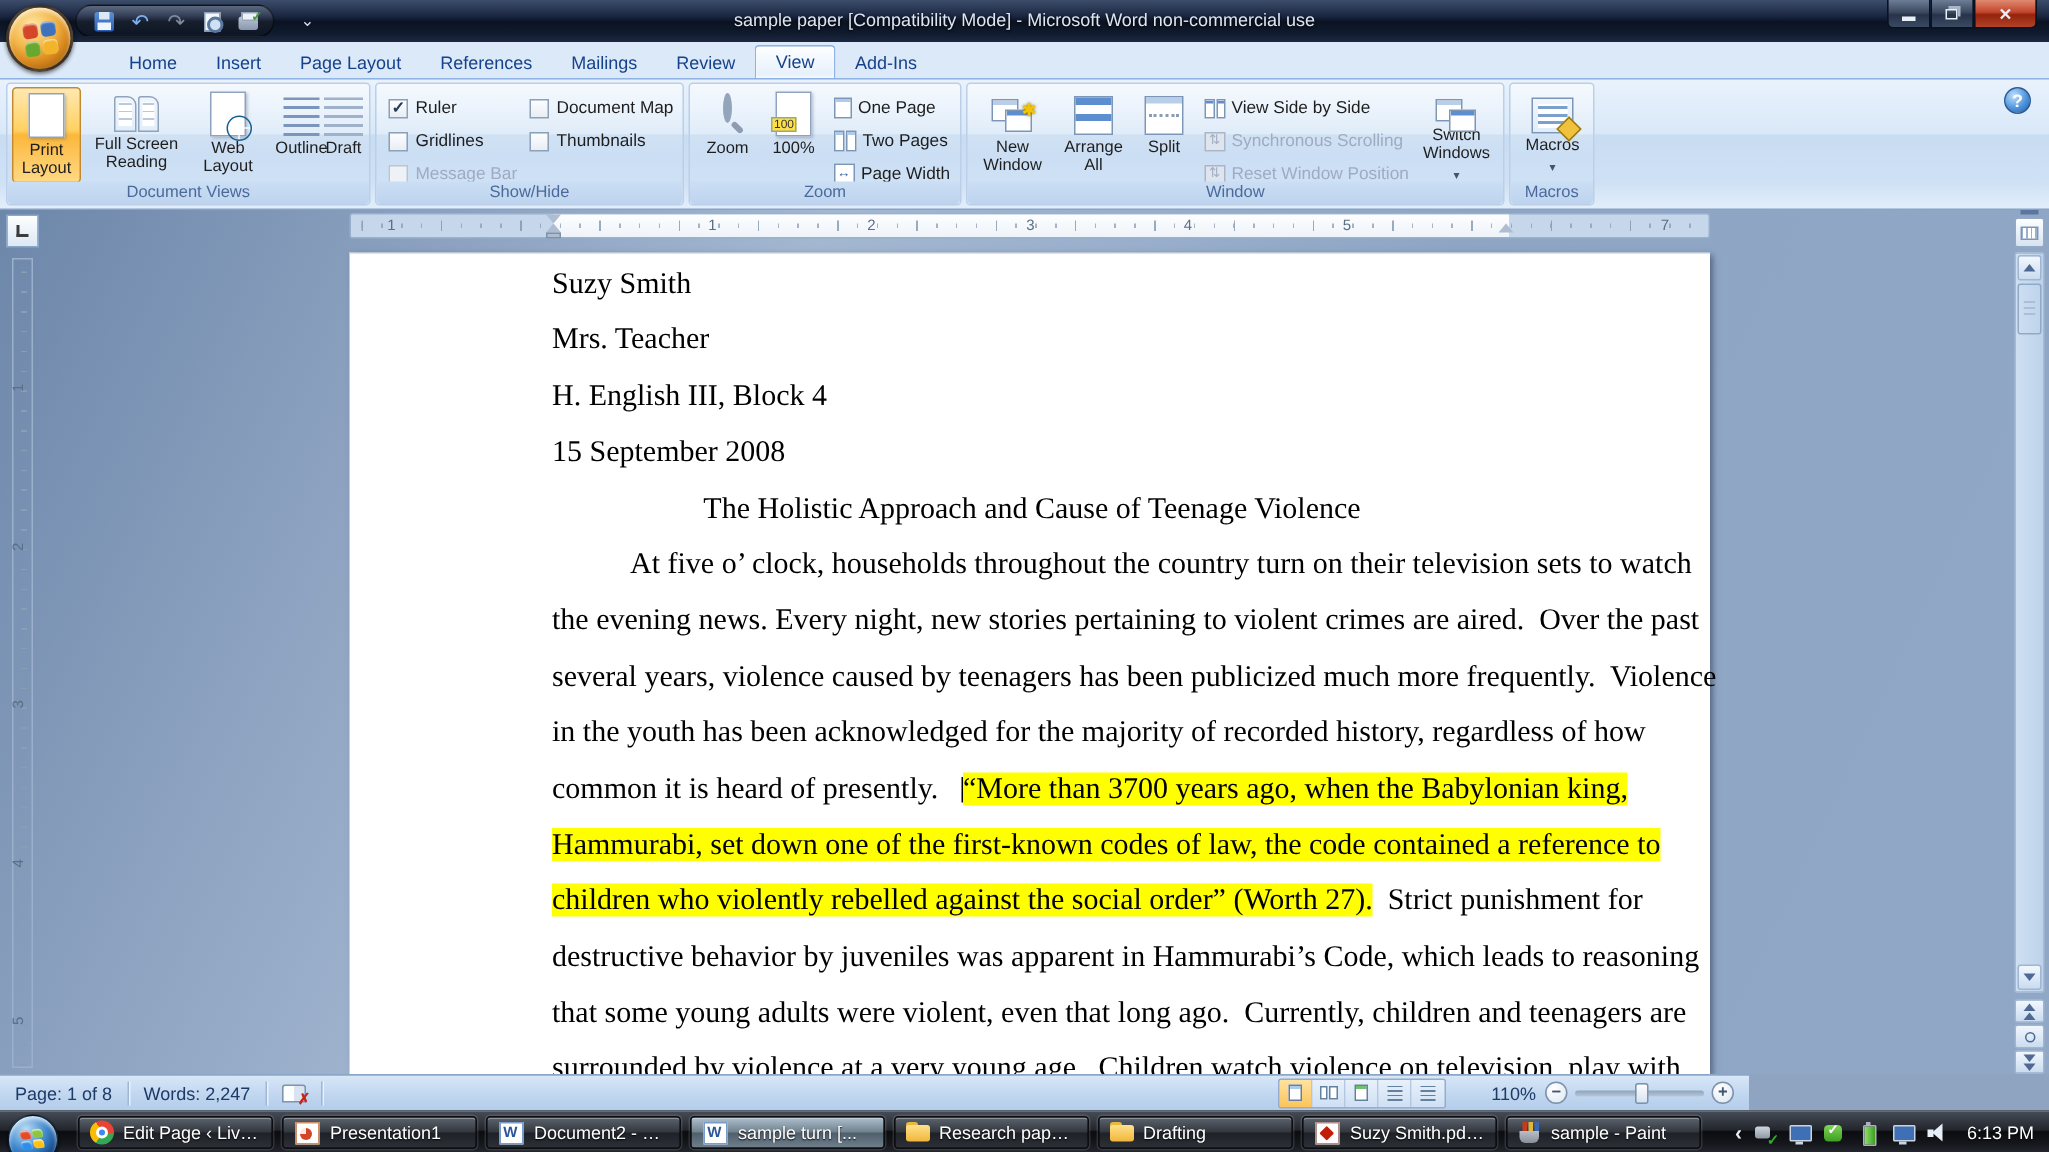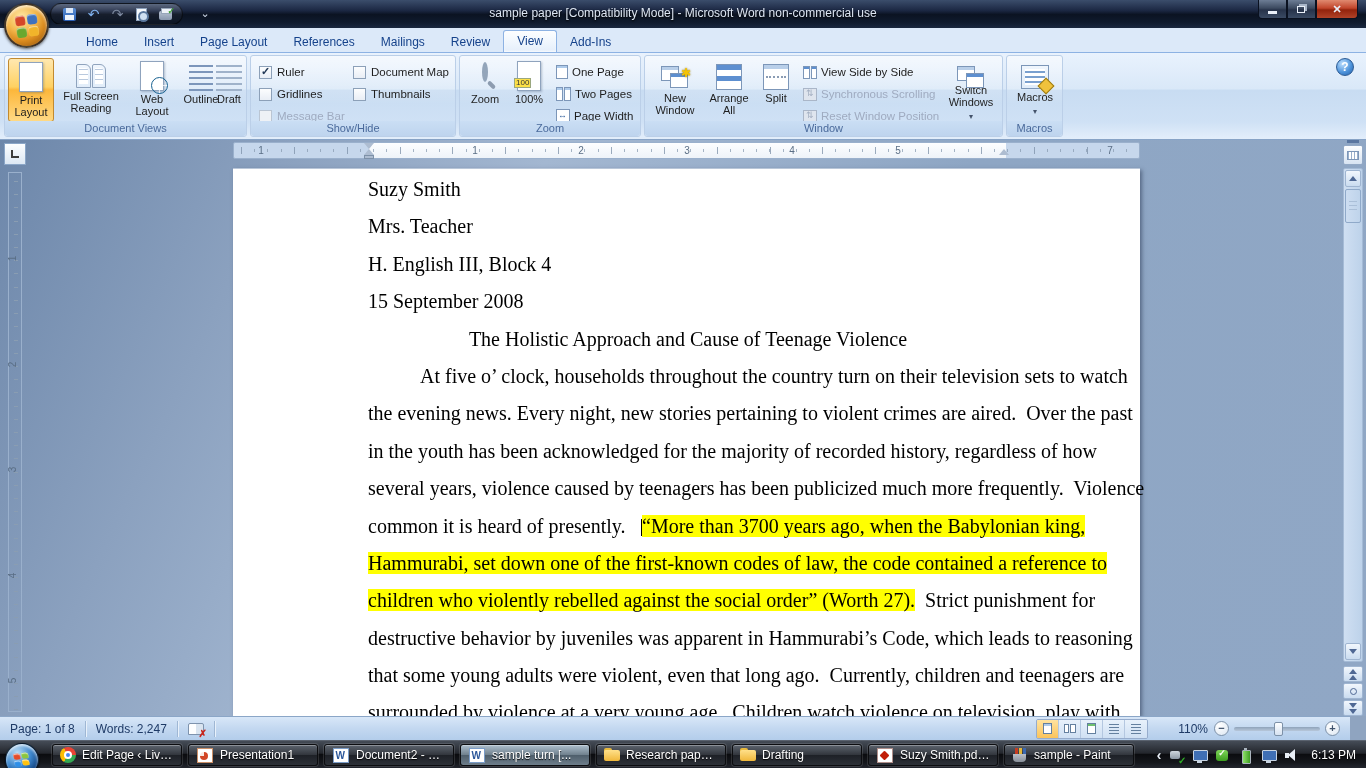--- a/index.html
+++ b/index.html
@@ -169,21 +169,21 @@
   .arr-down{width:0;height:0;border-left:4px solid transparent;border-right:4px solid transparent;border-top:5px solid #4f6894}
   #sthumb{position:absolute;left:1px;top:20px;width:16px;height:34px;background:linear-gradient(90deg,#fdfeff,#dbe7f5);
     border:1px solid #8fa9c9;border-radius:2px;background-image:repeating-linear-gradient(180deg,transparent 0 3px,#aabfd8 3px 4px);
     background-clip:content-box;padding:10px 3px}
   #browse{position:absolute;left:1343px;top:526px;width:20px;height:50px;display:flex;flex-direction:column;gap:1px}
   .br-btn{flex:1;background:linear-gradient(180deg,#f2f7fd,#cadcf0);border:1px solid #9fb5d1;border-radius:2px;
     display:flex;flex-direction:column;align-items:center;justify-content:center;gap:1px}
   .dot{width:7px;height:7px;border-radius:50%;border:1.5px solid #4f6894}
 
   
-  #statusbar{position:absolute;left:0;top:716px;width:1350px;height:24px;color:#1e3a66;
+  #statusbar{position:absolute;left:0;top:716px;width:1166px;height:24px;color:#1e3a66;
     background:linear-gradient(180deg,#d8e7f8,#c3d8f0 50%,#b3cdeb);border-top:1px solid #8ba6c7;display:flex;align-items:center}
   .st-item{padding:0 10px;font-size:12px;height:100%;display:flex;align-items:center}
   .st-sep{width:1px;height:16px;background:#9fb7d4;box-shadow:1px 0 0 #e8f1fb}
   .ic-proof{width:16px;height:12px;background:linear-gradient(90deg,#fdfeff 49%,#d9e4f0 51%);border:1px solid #7e93ad;border-radius:2px 2px 0 0;position:relative}
   .ic-proof::after{content:"✗";position:absolute;right:-4px;bottom:-5px;color:#c9241b;font-weight:bold;font-size:10px}
   #st-right{margin-left:auto;display:flex;align-items:center;gap:6px;padding-right:10px}
   #viewbtns{display:flex;border:1px solid #96accc;border-radius:2px;overflow:hidden}
   .vb{width:22px;height:18px;display:flex;align-items:center;justify-content:center;background:linear-gradient(180deg,#e8f1fb,#cfe0f3);border-right:1px solid #b4c7e0}
   .vb.active{background:linear-gradient(180deg,#ffe3a0,#fbc45b)}
   .vb .pg{width:9px;height:11px;background:#fff;border:1px solid #64809f;box-shadow:inset 0 2px 0 #aecbeb}
@@ -471,22 +471,22 @@
 
   <div id="page">
     <div id="doctext">
       <div class="dline"><span>Suzy Smith</span></div>
       <div class="dline"><span>Mrs. Teacher</span></div>
       <div class="dline"><span>H. English III, Block 4</span></div>
       <div class="dline"><span>15 September 2008</span></div>
       <div class="dline center"><span>The Holistic Approach and Cause of Teenage Violence</span></div>
       <div class="dline indent"><span>At five o’ clock, households throughout the country turn on their television sets to watch</span></div>
       <div class="dline"><span>the evening news. Every night, new stories pertaining to violent crimes are aired.  Over the past</span></div>
+      <div class="dline"><span>several years, violence caused by teenagers has been publicized much more frequently.  Violence</span></div>
       <div class="dline"><span>in the youth has been acknowledged for the majority of recorded history, regardless of how</span></div>
-      <div class="dline"><span>several years, violence caused by teenagers has been publicized much more frequently.  Violence</span></div>
       <div class="dline"><span>common it is heard of presently.   </span><span class="caret"></span><span class="hl">“More than 3700 years ago, when the Babylonian king,</span></div>
       <div class="dline"><span class="hl">Hammurabi, set down one of the first-known codes of law, the code contained a reference to</span></div>
       <div class="dline"><span class="hl">children who violently rebelled against the social order” (Worth 27).</span><span>  Strict punishment for</span></div>
       <div class="dline"><span>destructive behavior by juveniles was apparent in Hammurabi’s Code, which leads to reasoning</span></div>
       <div class="dline"><span>that some young adults were violent, even that long ago.  Currently, children and teenagers are</span></div>
       <div class="dline"><span>surrounded by violence at a very young age.  Children watch violence on television, play with</span></div>
     </div>
   </div>
 
   <div id="split-handle"></div>

